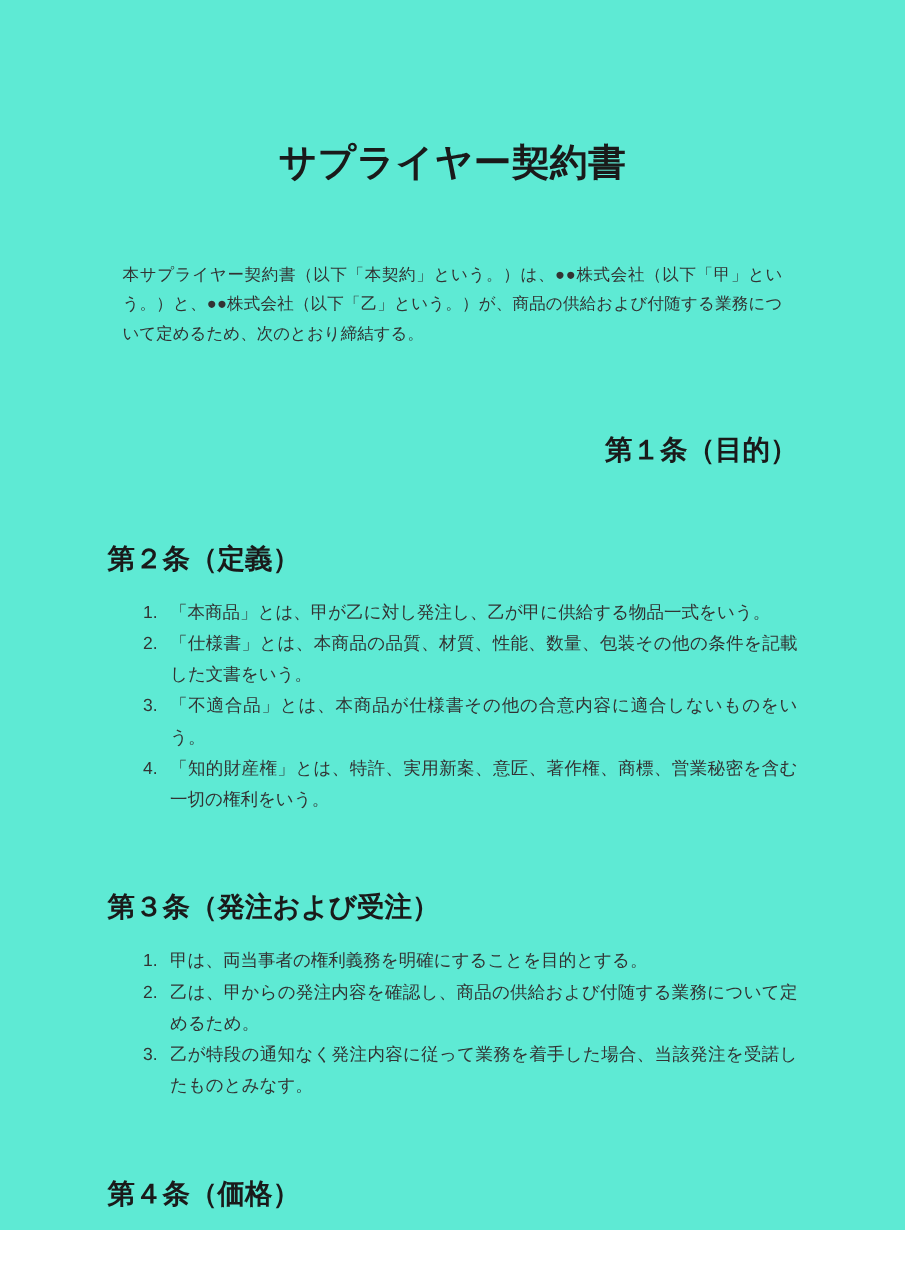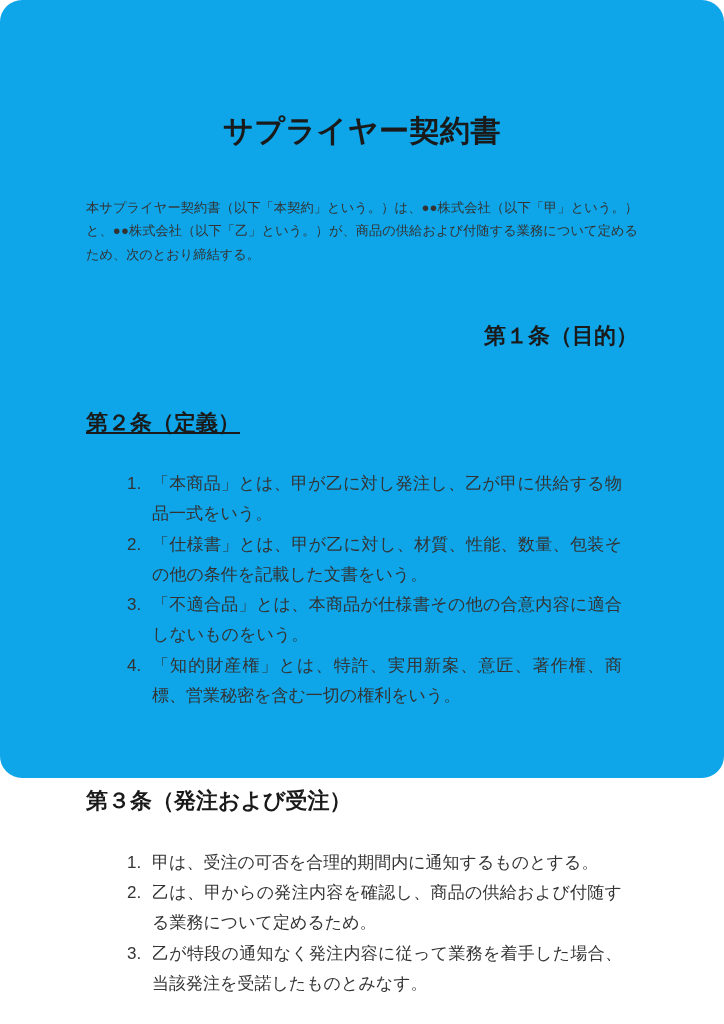--- a/index.html
+++ b/index.html
@@ -12,80 +12,79 @@
     height: 1024px;
     font-family: "Liberation Sans", "DejaVu Sans", sans-serif;
     color: #333333;
     -webkit-font-smoothing: antialiased;
     overflow: hidden;
   }
 
   .page {
     box-sizing: border-box;
     width: 724px;
-    height: 778px;
+    height: 984px;
     padding: 0 86px;
-    background: #0ea5e9;
+    background: #5eead4;
     position: relative;
-    border-radius: 22px;
   }
 
   .doc-title {
     margin: 0;
     padding-top: 112px;
     text-align: center;
     font-size: 30px;
     font-weight: bold;
     letter-spacing: 0.5px;
     color: #1a1a1a;
     line-height: 1.25;
   }
 
   .intro {
-    margin: 0;
+    margin: 12px;
     padding-top: 46px;
     font-size: 13.2px;
     line-height: 1.78;
     color: #333333;
     text-align: justify;
   }
 
   .article {
     margin: 0;
   }
 
   .article-heading {
     margin: 0;
     font-size: 22px;
     font-weight: bold;
     color: #1a1a1a;
     line-height: 1.3;
   }
 
   .art-1   { padding-top: 56px; text-align: right; }
-  .art-2   { padding-top: 58px; text-decoration: underline; }
+  .art-2   { padding-top: 58px; }
   .art-3   { padding-top: 60px; }
   .art-4   { padding-top: 60px; }
 
   .article-body {
     margin: 0;
     padding-top: 18px;
     font-size: 13.2px;
     line-height: 1.78;
     color: #333333;
     text-align: justify;
   }
 
   ol.clause-list {
-    margin: 16px;
+    margin: 0;
     padding-top: 16px;
     padding-left: 44px;
     padding-bottom: 0;
     padding-right: 0;
-    font-size: 17px;
+    font-size: 14px;
     line-height: 1.78;
     color: #333333;
   }
 
   ol.clause-list li {
     padding-left: 6px;
     margin: 0;
     text-align: justify;
   }
 </style>
@@ -99,30 +98,30 @@
   <p class="intro">本サプライヤー契約書（以下「本契約」という。）は、●●株式会社（以下「甲」という。）と、●●株式会社（以下「乙」という。）が、商品の供給および付随する業務について定めるため、次のとおり締結する。</p>
 
   <section class="article">
     <h2 class="article-heading art-1">第１条（目的）</h2>
   </section>
 
   <section class="article">
     <h2 class="article-heading art-2">第２条（定義）</h2>
     <ol class="clause-list">
       <li>「本商品」とは、甲が乙に対し発注し、乙が甲に供給する物品一式をいう。</li>
-      <li>「仕様書」とは、甲が乙に対し、材質、性能、数量、包装その他の条件を記載した文書をいう。</li>
+      <li>「仕様書」とは、本商品の品質、材質、性能、数量、包装その他の条件を記載した文書をいう。</li>
       <li>「不適合品」とは、本商品が仕様書その他の合意内容に適合しないものをいう。</li>
       <li>「知的財産権」とは、特許、実用新案、意匠、著作権、商標、営業秘密を含む一切の権利をいう。</li>
     </ol>
   </section>
 
   <section class="article">
     <h2 class="article-heading art-3">第３条（発注および受注）</h2>
     <ol class="clause-list">
-      <li>甲は、受注の可否を合理的期間内に通知するものとする。</li>
+      <li>甲は、両当事者の権利義務を明確にすることを目的とする。</li>
       <li>乙は、甲からの発注内容を確認し、商品の供給および付随する業務について定めるため。</li>
       <li>乙が特段の通知なく発注内容に従って業務を着手した場合、当該発注を受諾したものとみなす。</li>
     </ol>
   </section>
 
   <section class="article">
     <h2 class="article-heading art-4">第４条（価格）</h2>
 
   </section>
 

